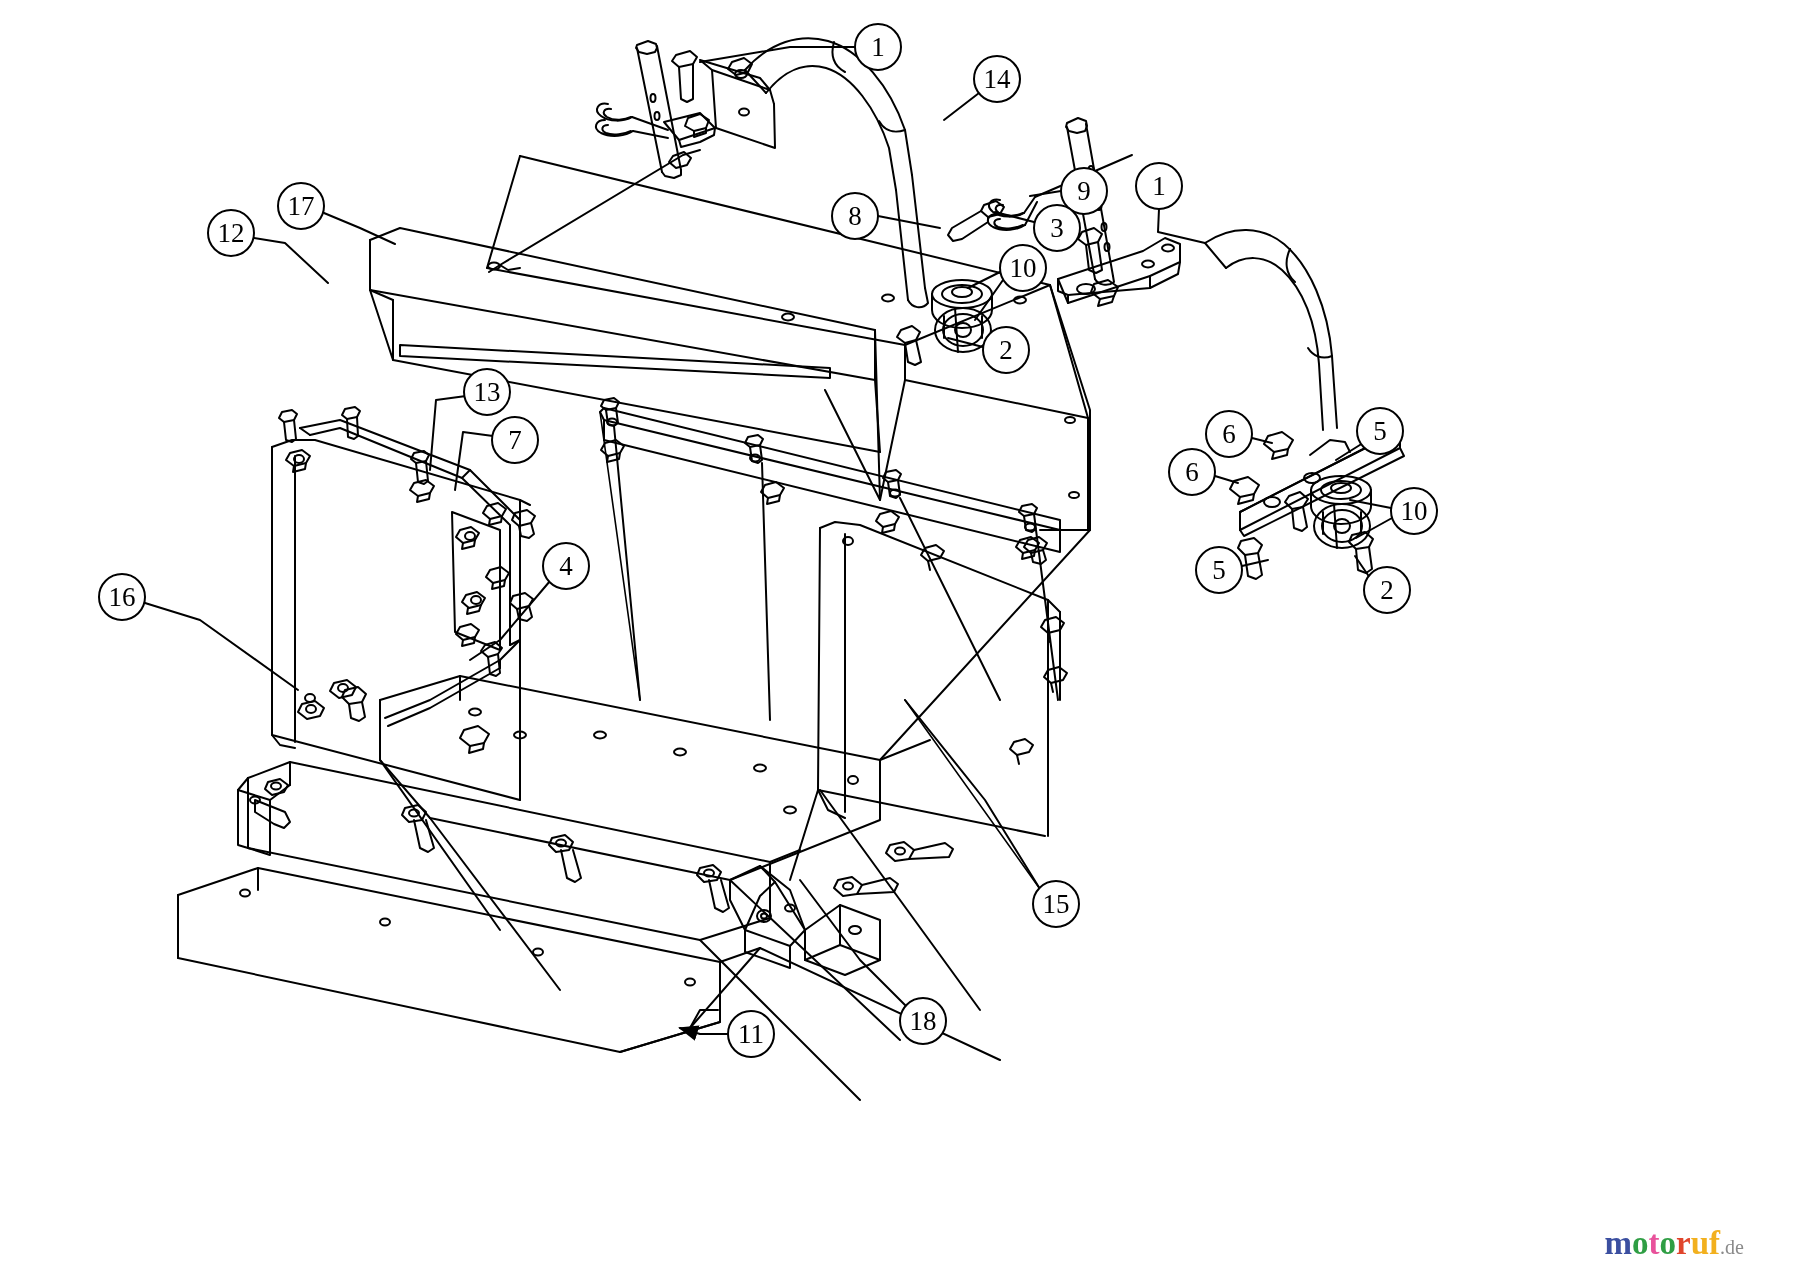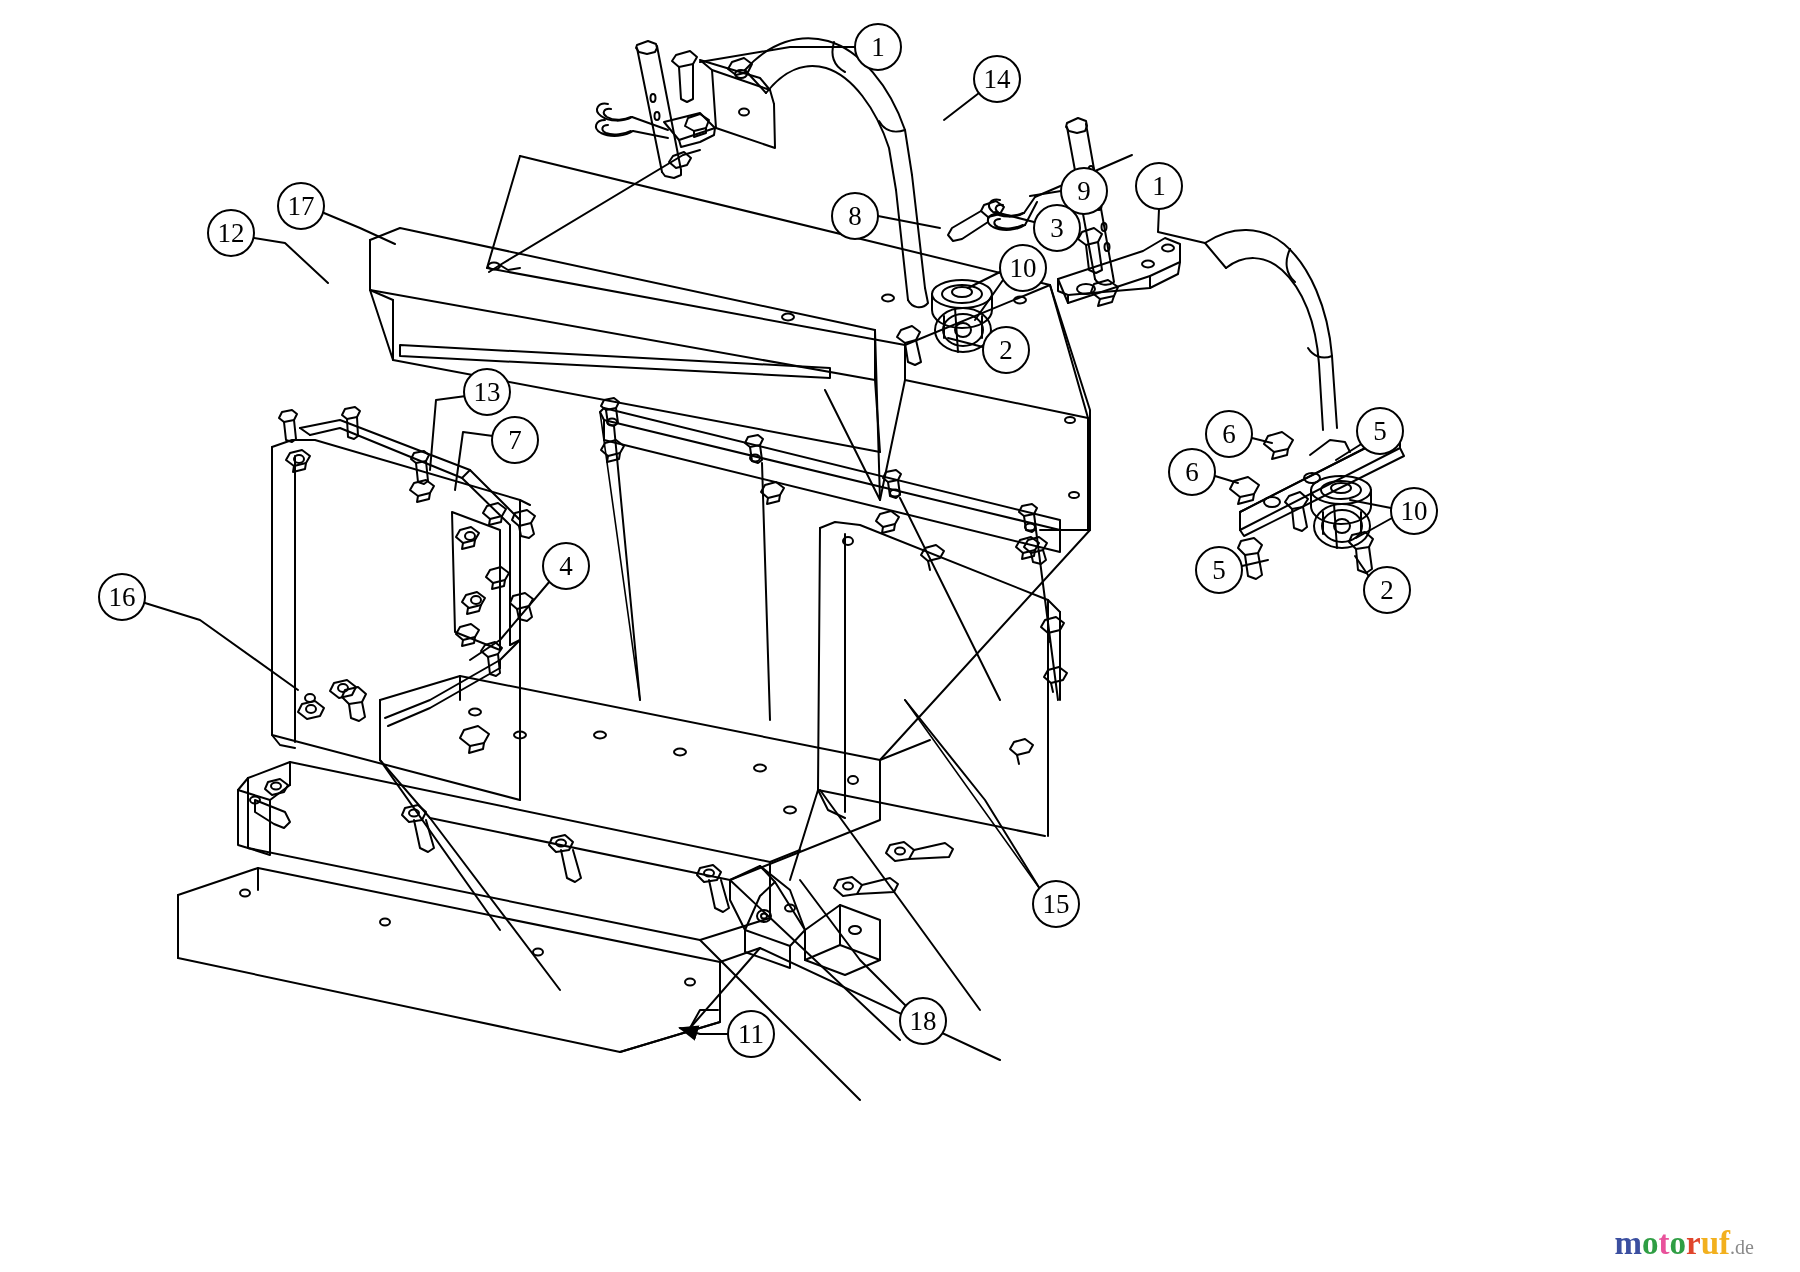--- a/index.html
+++ b/index.html
@@ -9,21 +9,21 @@
     width:1800px;height:1272px;position:relative;overflow:hidden;
   }
   #sheet{position:absolute;left:0;top:0;width:1800px;height:1272px;background:#fff;}
   svg.layer{position:absolute;left:0;top:0;width:1800px;height:1272px;}
   .drawing-number{
     position:absolute;right:40px;bottom:22px;
     font-family:"Liberation Sans", sans-serif;
     font-size:46px;letter-spacing:1px;color:#000;white-space:nowrap;
   }
   .watermark{
-    position:absolute;right:46px;bottom:12px;
+    position:absolute;right:56px;bottom:12px;
     font-family:"Liberation Serif", serif;
     font-size:33px;font-weight:bold;white-space:nowrap;
     line-height:1;
   }
   .watermark span{display:inline-block;}
   .wm-de{font-size:20px;font-weight:normal;color:#8a8a8a;}
 </style>
 </head>
 <body>
 

